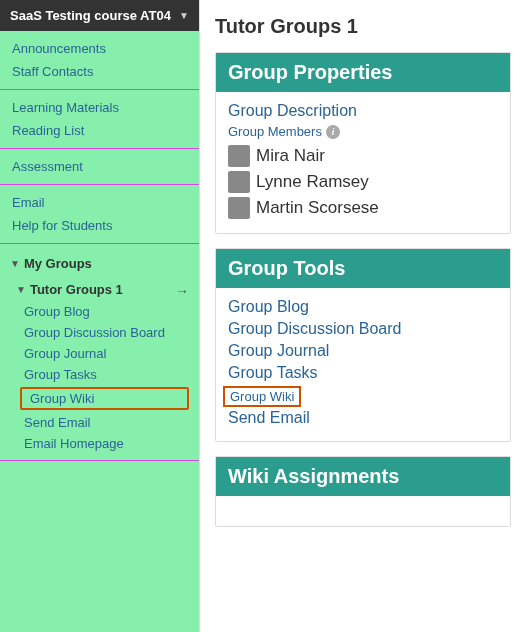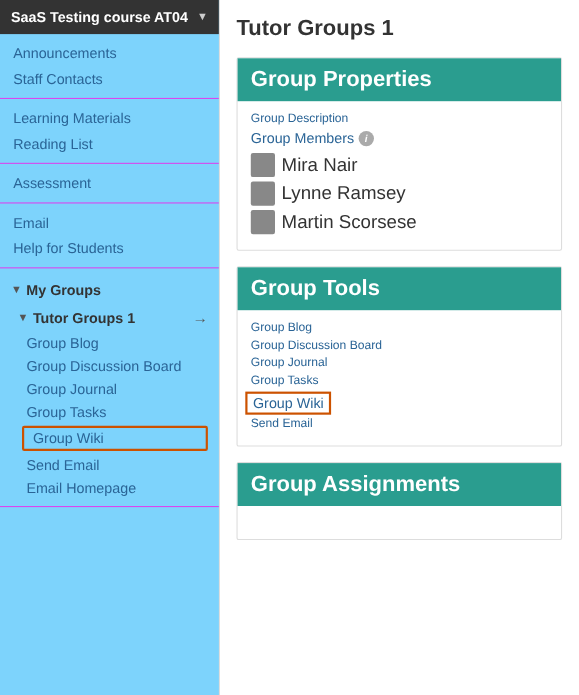--- a/index.html
+++ b/index.html
@@ -10,21 +10,21 @@
       width: 526px;
       height: 632px;
       overflow: hidden;
       background: #fff;
     }
 
     
     #sidebar {
       width: 200px;
       min-width: 200px;
-      background: #7dd3fc;
+      background: #86efac;
       border-right: 1px solid #ddd;
       overflow-y: auto;
       padding-bottom: 10px;
     }
 
     .sidebar-header {
       background: #333;
       color: #fff;
       padding: 8px 10px;
       font-size: 13px;
@@ -138,21 +138,21 @@
 
     .card-body {
       padding: 10px 12px;
     }
 
     .card-link {
       color: #2a6496;
       display: block;
       margin-bottom: 4px;
       cursor: pointer;
-      font-size: 11px;
+      font-size: 16px;
     }
 
     .group-members-label {
       color: #2a6496;
       font-size: 13px;
       margin-bottom: 6px;
       display: flex;
       align-items: center;
       gap: 4px;
     }
@@ -288,17 +288,17 @@
       <a class="card-link">Group Blog</a>
       <a class="card-link">Group Discussion Board</a>
       <a class="card-link">Group Journal</a>
       <a class="card-link">Group Tasks</a>
       <a class="highlighted-tool card-link">Group Wiki</a>
       <a class="card-link">Send Email</a>
     </div>
   </div>
 
   <div class="card">
-    <div class="card-header">Group Assignments</div>
+    <div class="card-header">Wiki Assignments</div>
     <div class="card-body" style="min-height:30px;"></div>
   </div>
 
 </div>
 
 </body></html>

